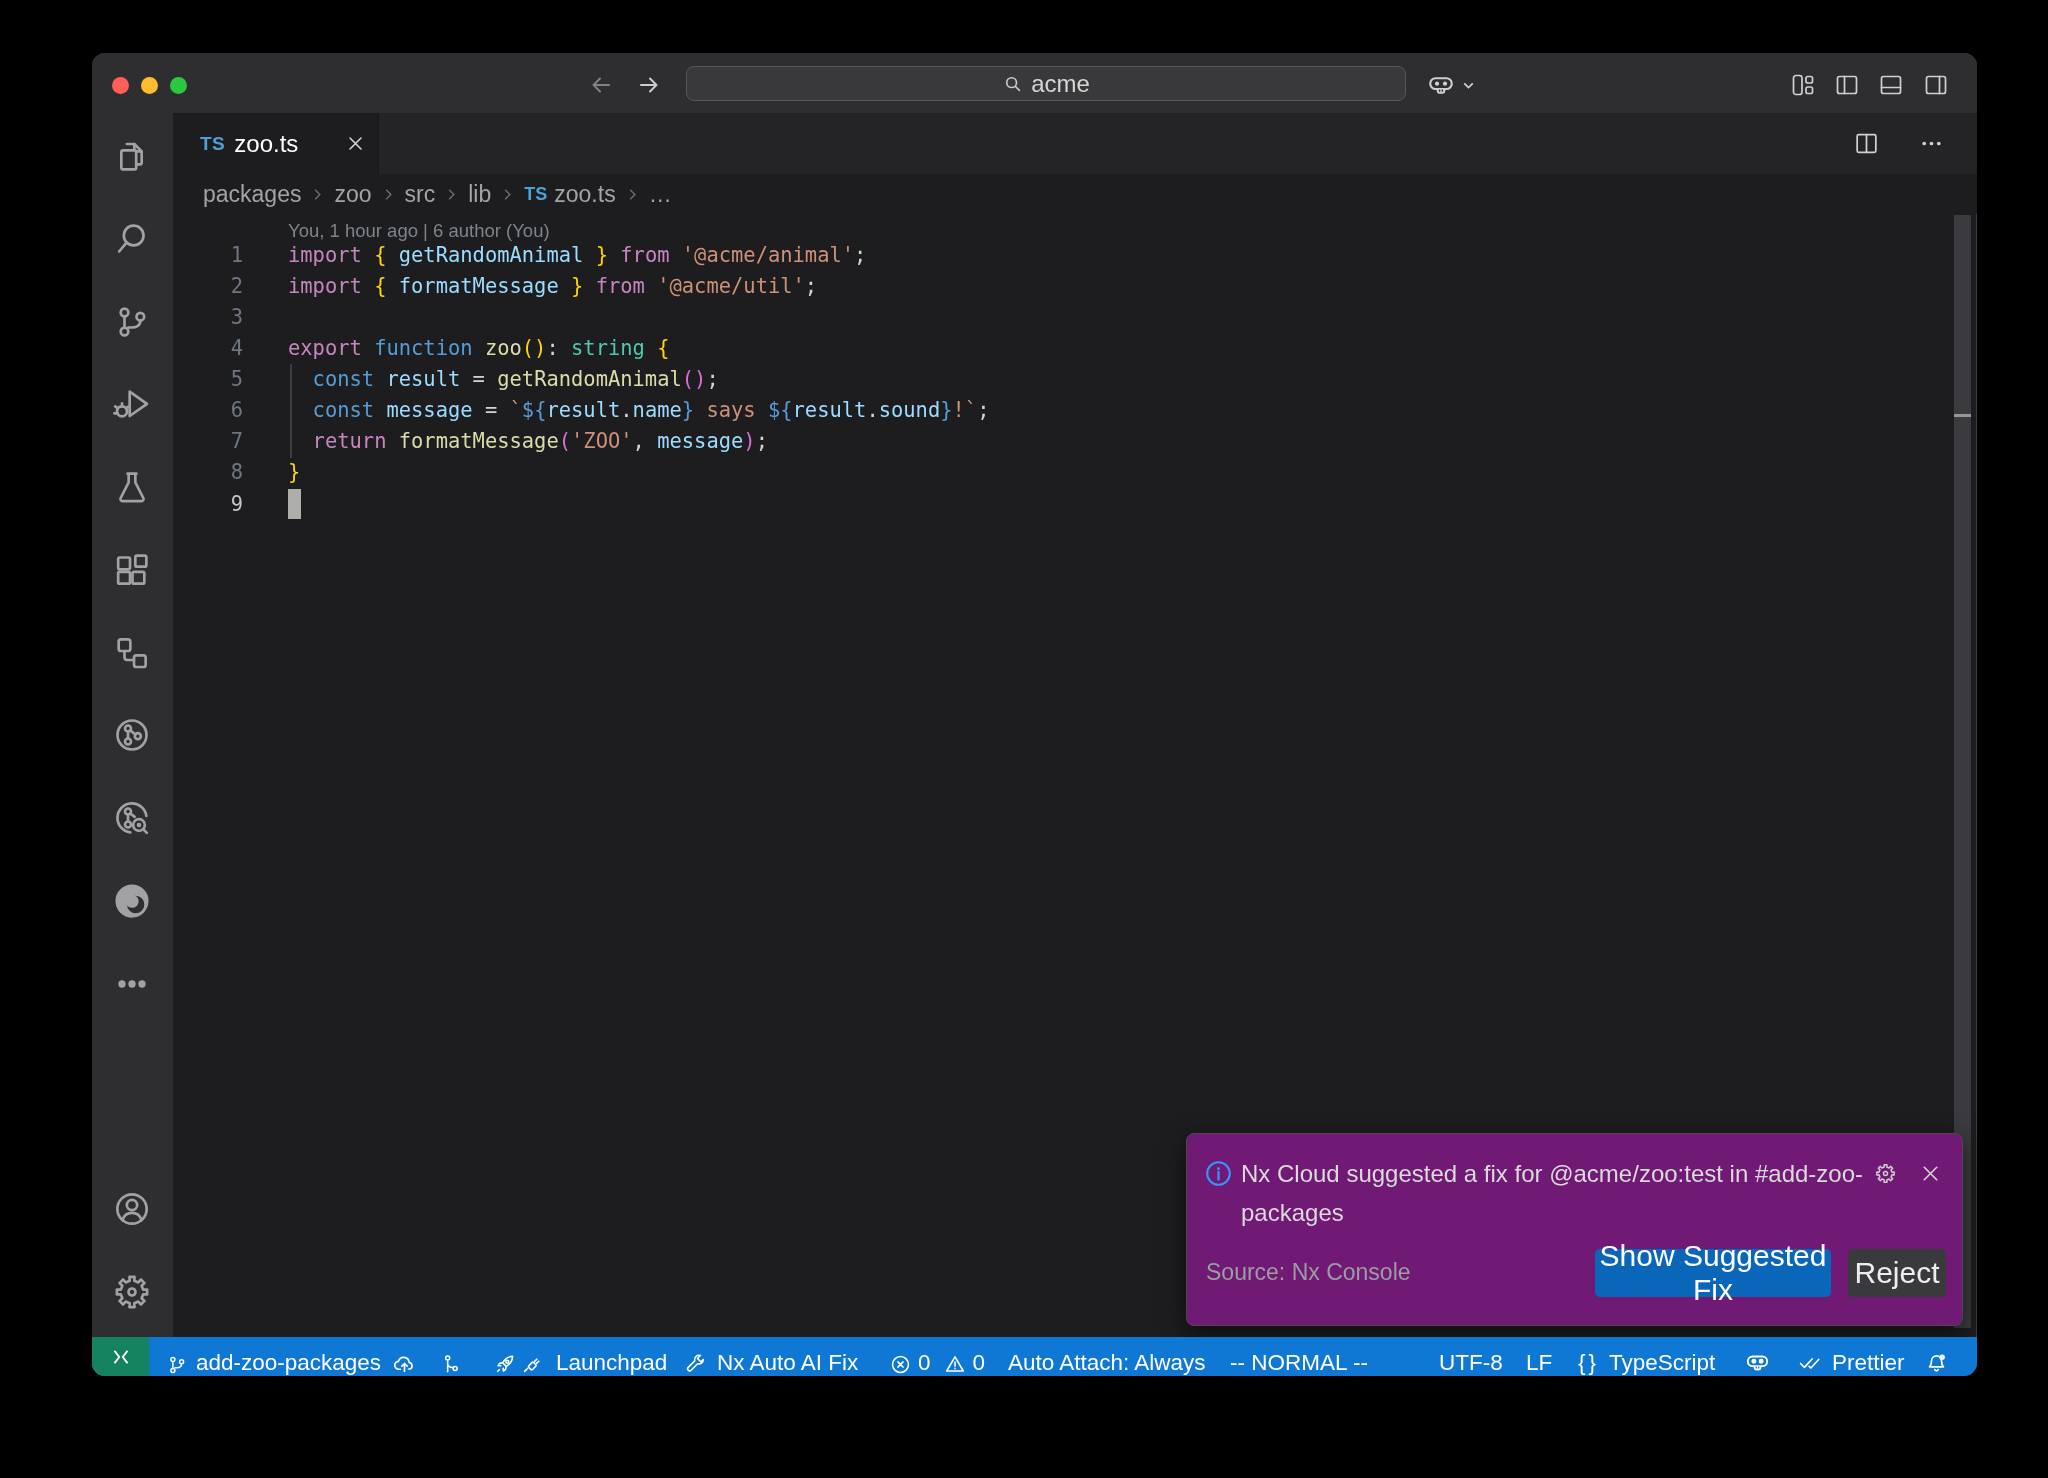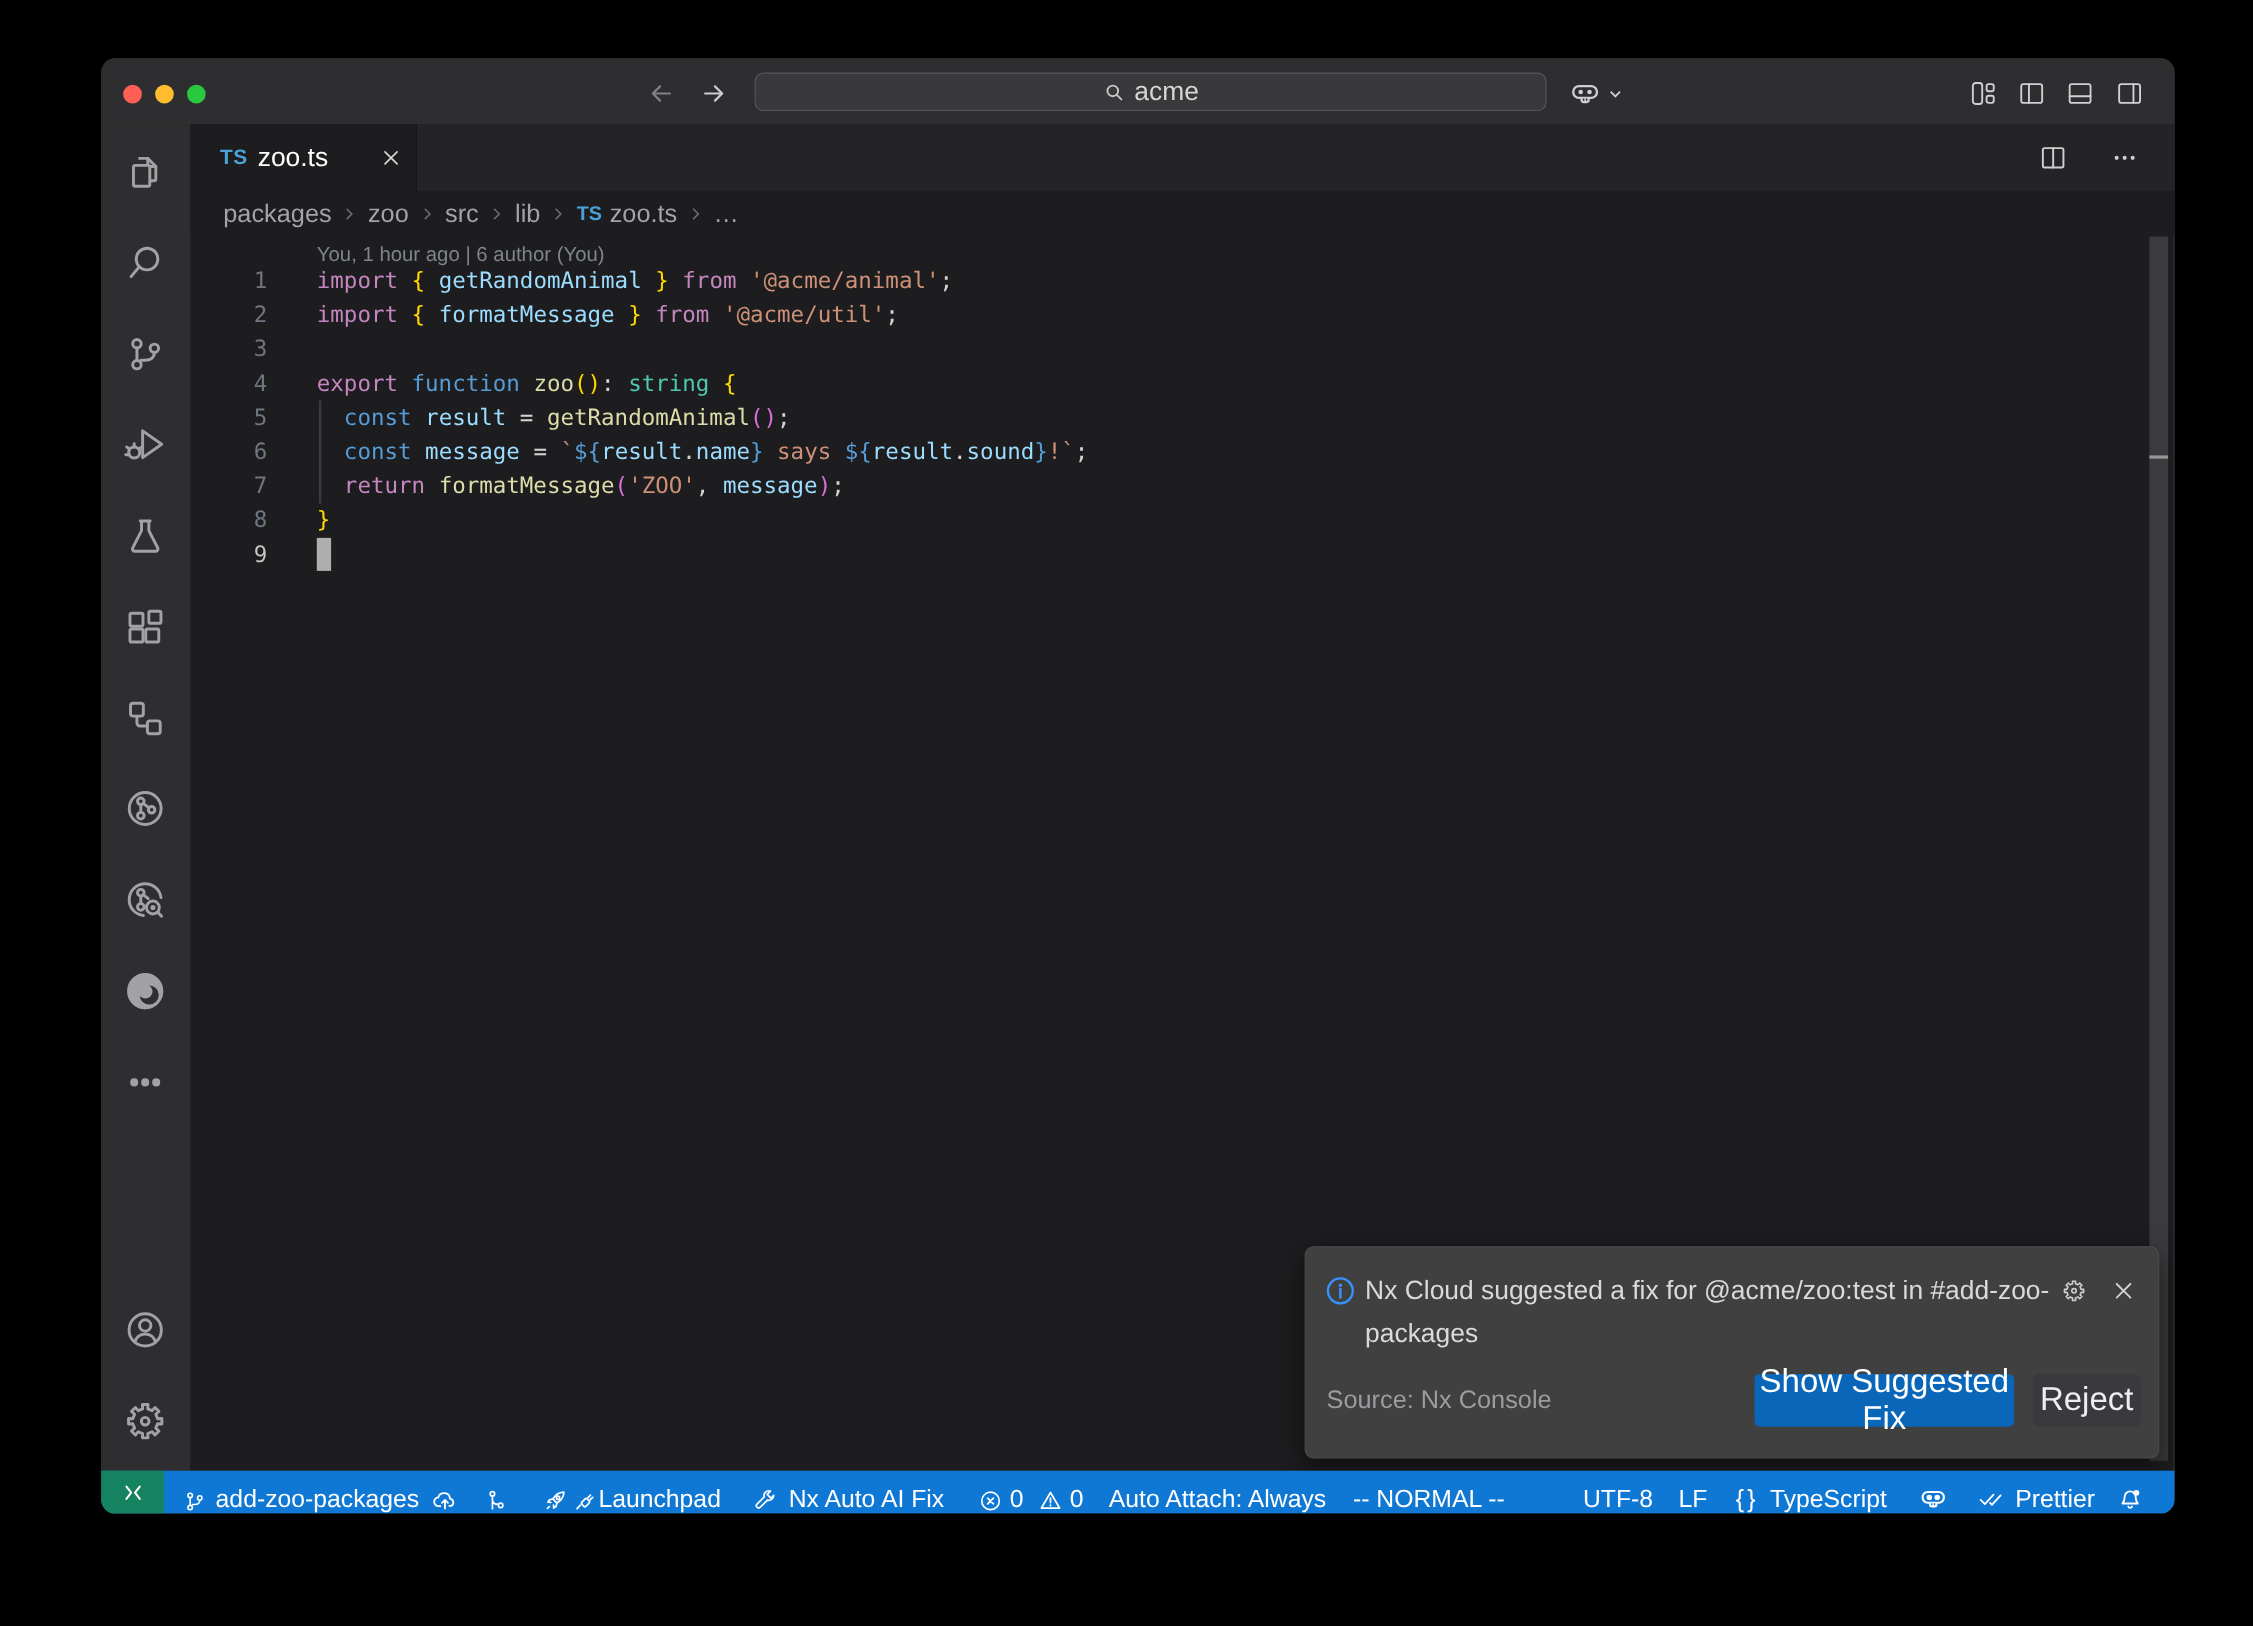--- a/index.html
+++ b/index.html
@@ -67,21 +67,21 @@
   .tk-str{color:#CE9178}.tk-type{color:#4EC9B0}.tk-b1{color:#FFD700}.tk-b2{color:#DA70D6}
   .tk-tex{color:#569CD6}.tk-punc{color:#D4D4D4}.tk-sp{color:#D4D4D4}
   .indent-guide { position:absolute; left:198px; top:311px; width:1.5px; height:94px; background:#3c3c40; }
   .cursor { position:absolute; left:196px; top:436px; width:12.5px; height:30px; background:#aeafad; }
   .scrollbar { position:absolute; left:1862px; top:162px; width:17px; height:1113px; background:#3b3b3f; }
   .scroll-cursor-mark { position:absolute; left:1862px; top:361px; width:17px; height:3px; background:#969696; }
 
   
   .toast {
     position:absolute; left:1094px; top:1080px; width:777px; height:193px;
-    background:#404040; border:1px solid #4a4a4f; border-radius:8px;
+    background:#701a75; border:1px solid #4a4a4f; border-radius:8px;
     box-shadow:0 8px 24px rgba(0,0,0,0.55); color:#dadada; font-size:24px;
   }
   .toast-info { position:absolute; left:18px; top:26px; width:27px; height:27px; }
   .toast-line1 { position:absolute; left:54px; top:26px; height:27px; line-height:27px; }
   .toast-line2 { position:absolute; left:54px; top:65px; height:27px; line-height:27px; }
   .toast-gear { position:absolute; left:687px; top:28px; width:23px; height:23px; }
   .toast-close { position:absolute; left:732px; top:28px; width:23px; height:23px; }
   .toast-source { position:absolute; left:19px; top:124px; height:28px; line-height:28px;
                   color:#9c9ca1; font-size:23px; }
   .toast-btn { position:absolute; top:115px; height:48px; border-radius:5px; border:none;
@@ -395,21 +395,21 @@
         <svg viewBox="0 0 24 24" class="ic" style="width:24px;height:24px">
           <path d="M19.6 4.4 c-3.5 0.2-6.1 1.4-7.9 3.6 l-2.1 2.7 3.7 3.7 2.7-2.1 c2.2-1.8 3.4-4.4 3.6-7.9 z"></path>
           <circle cx="14.3" cy="9.7" r="1.5"></circle>
           <path d="M9.1 10.9 L6.6 11.4 5 13.6 7.7 13.8 M13.1 14.9 L12.6 17.4 10.4 19 10.2 16.3 M6.4 17.6 L4.7 19.3"></path>
         </svg>
         <svg viewBox="0 0 24 24" class="ic" style="width:24px;height:24px;margin-left:3px;">
           <path d="M4.6 19.4 L7.6 16.4"></path>
           <rect x="9.7" y="10.6" width="5.2" height="6.8" rx="1.3" transform="rotate(45 12.3 14)"></rect>
           <path d="M14.6 9.4 L16.8 7.2 M16.6 11.4 L18.8 9.2"></path>
         </svg>
-        <span class="sb-txt" style="margin-left:0;">Launchpad</span>
+        <span class="sb-txt" style="margin-left:12px;">Launchpad</span>
       </div>
 
       <div class="sb-item" style="left:592px;">
         <svg viewBox="0 0 24 24" class="ic" style="width:23px;height:23px">
           <path d="M20.2 6.8 a4.6 4.6 0 0 1-6 4.4 L7.4 18 a2.1 2.1 0 0 1-3-3 l6.8-6.8 a4.6 4.6 0 0 1 5.9-5.6 L14 5.7 l3.6 3.6 2.4-2.4 c0.1 0 0.2-0.1 0.2-0.1 z"></path>
         </svg>
         <span class="sb-txt" style="margin-left:10px;">Nx Auto AI Fix</span>
       </div>
 
       <div class="sb-item" style="left:797px;">

